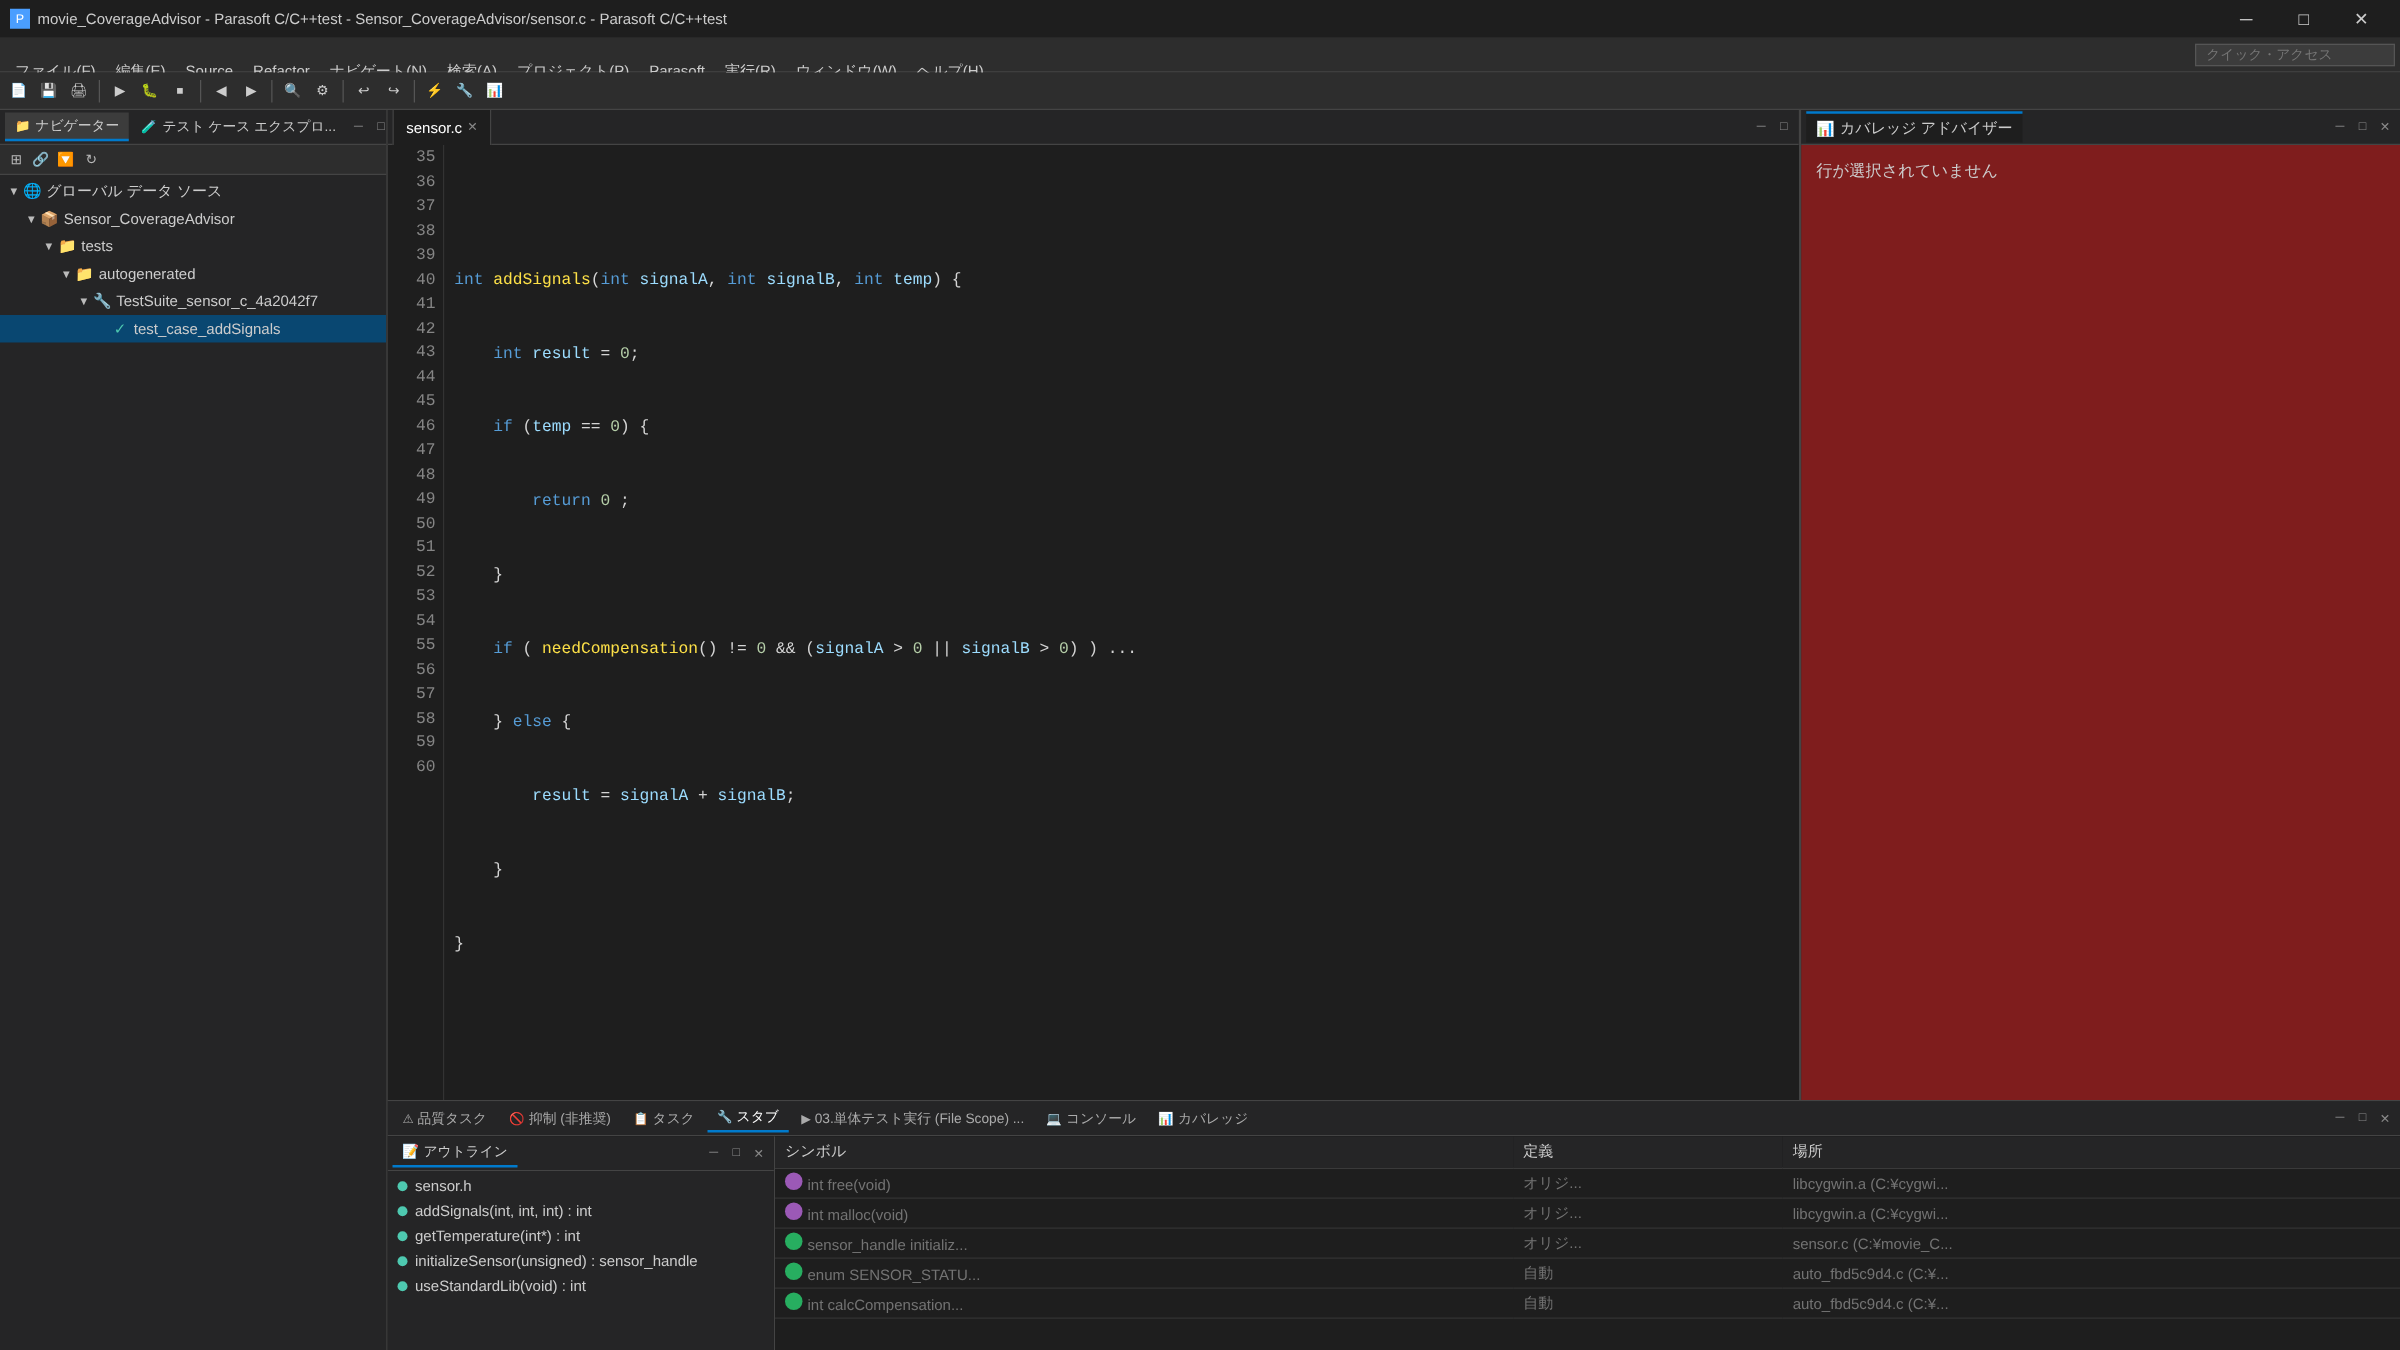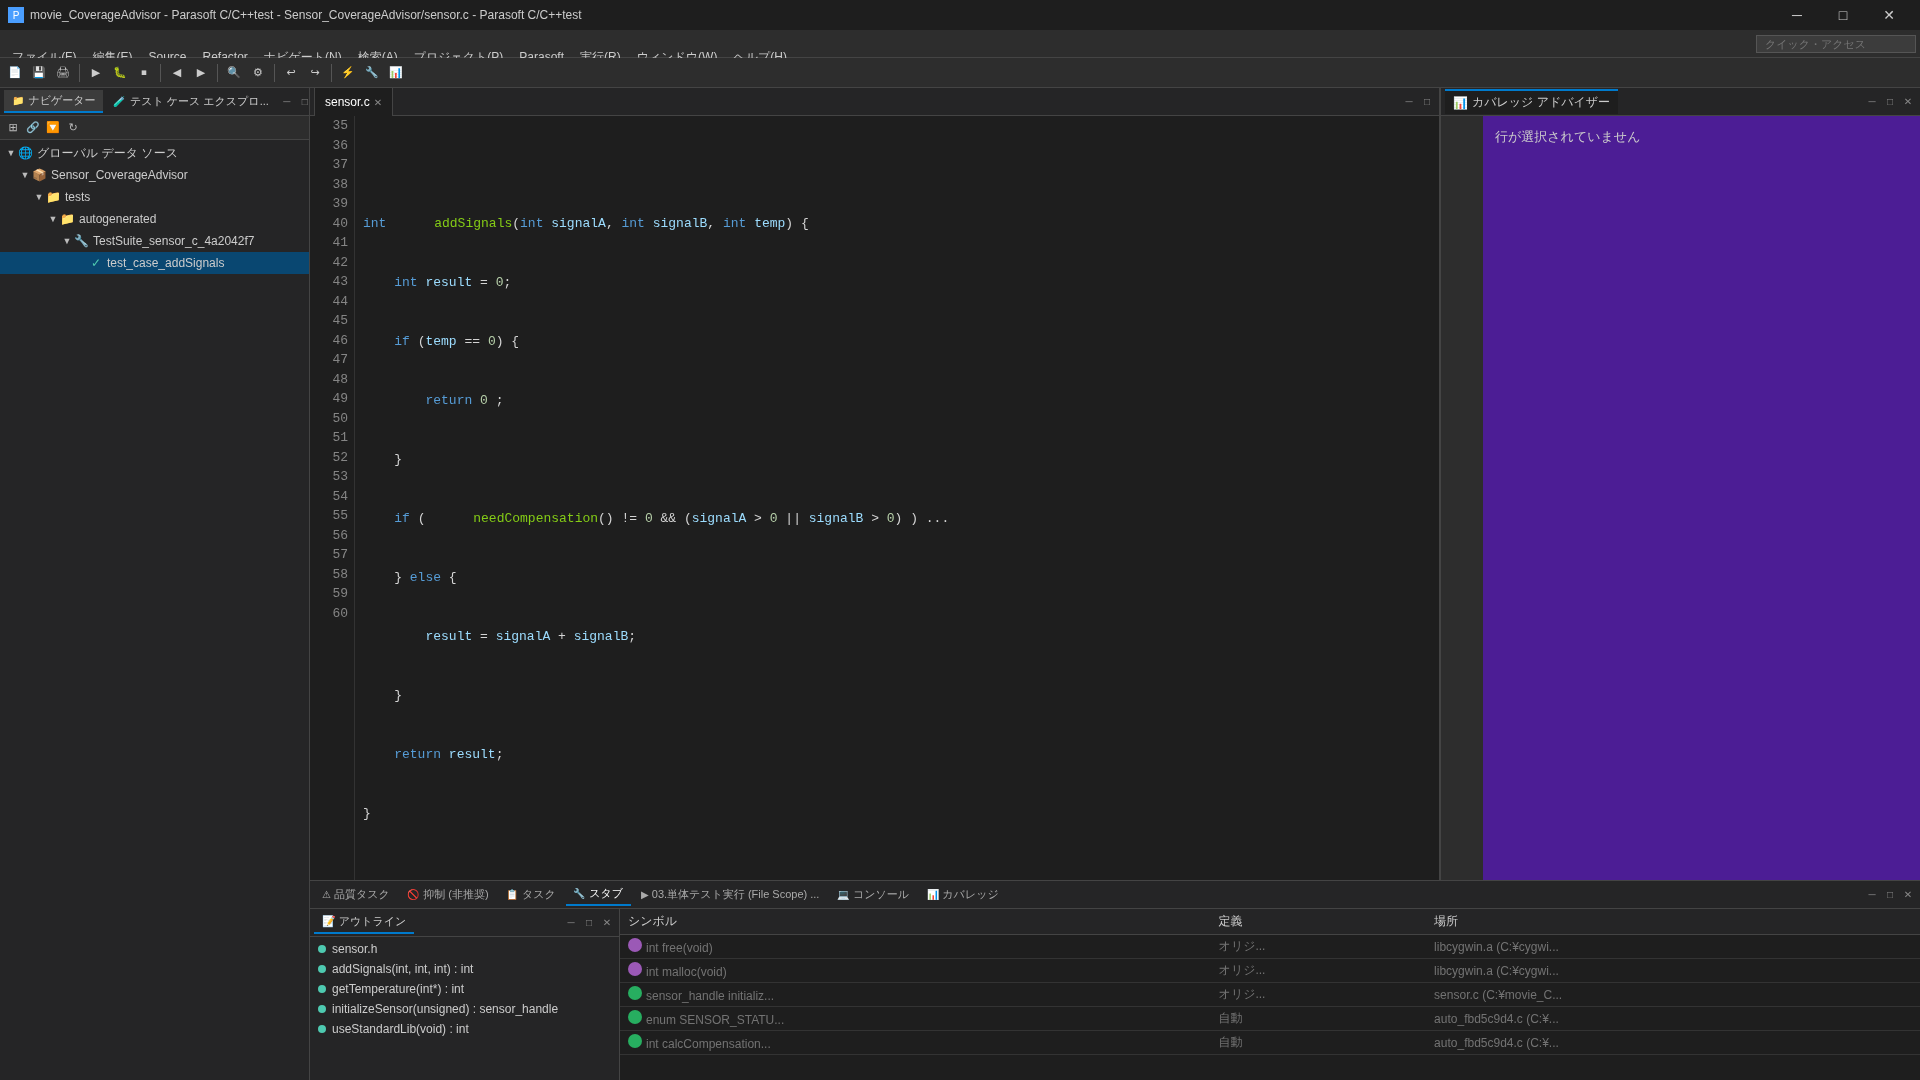--- a/index.html
+++ b/index.html
@@ -311,21 +311,21 @@
       flex: 1;
       padding: 0 8px;
       white-space: pre;
       color: #d4d4d4;
     }
 
     .code-line { min-height: 20px; }
 
     
     .kw { color: #569cd6; }
-    .fn { color: #84cc16; margin-left: 40px; }
+    .fn { color: #fde047; }
     .num { color: #b5cea8; }
     .var { color: #9cdcfe; }
 
     
     #right-advisor {
       width: 480px;
       display: flex;
       flex-direction: column;
       flex-shrink: 0;
       border-left: 1px solid #444;
@@ -347,24 +347,23 @@
       color: #ccc;
       cursor: pointer;
       display: flex;
       align-items: center;
       gap: 4px;
     }
     .advisor-tab.active { background: #1e1e1e; border-top: 2px solid #007acc; }
 
     #advisor-content {
       flex: 1;
-      background: #4c1d95;
+      background: #7f1d1d;
       padding: 12px;
       overflow: auto;
-      margin-left: 42px;
     }
     #advisor-title {
       font-size: 13px;
       color: #ccc;
       margin-bottom: 12px;
     }
     #advisor-description {
       font-size: 12px;
       color: #aaa;
       line-height: 1.6;
@@ -700,21 +699,20 @@
               <div class="code-line">&nbsp;</div>
               <div class="code-line"><span class="kw">int</span> <span class="fn">addSignals</span>(<span class="kw">int</span> <span class="var">signalA</span>, <span class="kw">int</span> <span class="var">signalB</span>, <span class="kw">int</span> <span class="var">temp</span>) {</div>
               <div class="code-line">    <span class="kw">int</span> <span class="var">result</span> = <span class="num">0</span>;</div>
               <div class="code-line">    <span class="kw">if</span> (<span class="var">temp</span> == <span class="num">0</span>) {</div>
               <div class="code-line">        <span class="kw">return</span> <span class="num">0</span> ;</div>
               <div class="code-line">    }</div>
               <div class="code-line">    <span class="kw">if</span> ( <span class="fn">needCompensation</span>() != <span class="num">0</span> &amp;&amp; (<span class="var">signalA</span> &gt; <span class="num">0</span> || <span class="var">signalB</span> &gt; <span class="num">0</span>) ) ...</div>
               <div class="code-line">    } <span class="kw">else</span> {</div>
               <div class="code-line">        <span class="var">result</span> = <span class="var">signalA</span> + <span class="var">signalB</span>;</div>
               <div class="code-line">    }</div>
-              <div class="code-line">    <span class="kw">return</span> <span class="var">result</span>;</div>
               <div class="code-line">}</div>
               
               
               
               
               
               
               
               
               

